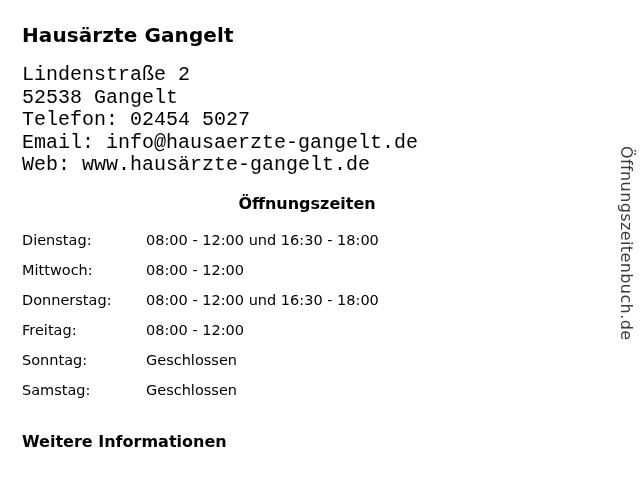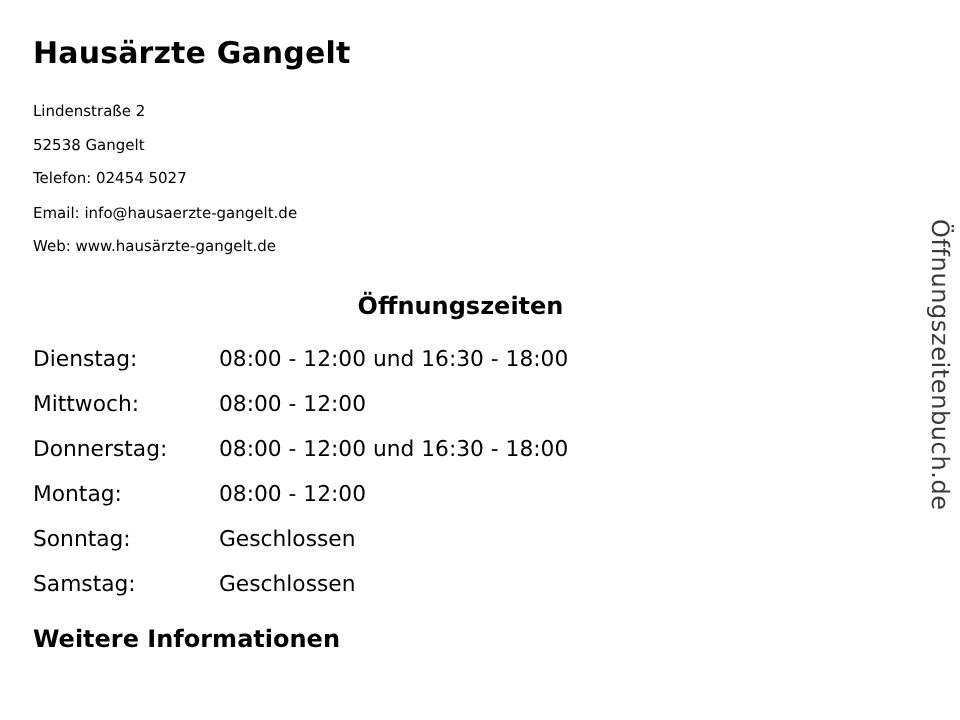--- a/index.html
+++ b/index.html
@@ -29,23 +29,24 @@
     width: 570px;
   }
   .business-title {
     font-size: 20px;
     font-weight: bold;
     line-height: 26px;
     margin: 0 0 16px 0;
     letter-spacing: 0.1px;
   }
   .address-block {
-    font-size: 10px;
+    font-size: 20px;
     line-height: 22.5px;
     margin: 0 0 14px 0;
+    font-family: Liberation Mono, monospace;
   }
   .address-line {
     display: block;
     white-space: nowrap;
   }
   .section-heading {
     font-size: 16px;
     font-weight: bold;
     line-height: 22px;
     margin: 16px 0 14px 0;
@@ -65,21 +66,21 @@
     width: 124px;
     padding-right: 6px;
   }
   td.time-cell {
     padding-left: 0;
   }
   .extra-heading {
     font-size: 16px;
     font-weight: bold;
     line-height: 22px;
-    margin: 6px 0 16px 0;
+    margin: 22px 0 16px 0;
   }
   .side-watermark {
     position: absolute;
     right: 4px;
     top: 134px;
     width: 26px;
     height: 230px;
     font-size: 16px;
     color: #3a3a3a;
     letter-spacing: 0.4px;
@@ -115,21 +116,21 @@
         </tr>
         <tr>
           <td class="day-cell">Mittwoch:</td>
           <td class="time-cell">08:00 - 12:00</td>
         </tr>
         <tr>
           <td class="day-cell">Donnerstag:</td>
           <td class="time-cell">08:00 - 12:00 und 16:30 - 18:00</td>
         </tr>
         <tr>
-          <td class="day-cell">Montag:</td>
+          <td class="day-cell">Freitag:</td>
           <td class="time-cell">08:00 - 12:00</td>
         </tr>
         <tr>
           <td class="day-cell">Sonntag:</td>
           <td class="time-cell">Geschlossen</td>
         </tr>
         <tr>
           <td class="day-cell">Samstag:</td>
           <td class="time-cell">Geschlossen</td>
         </tr>

